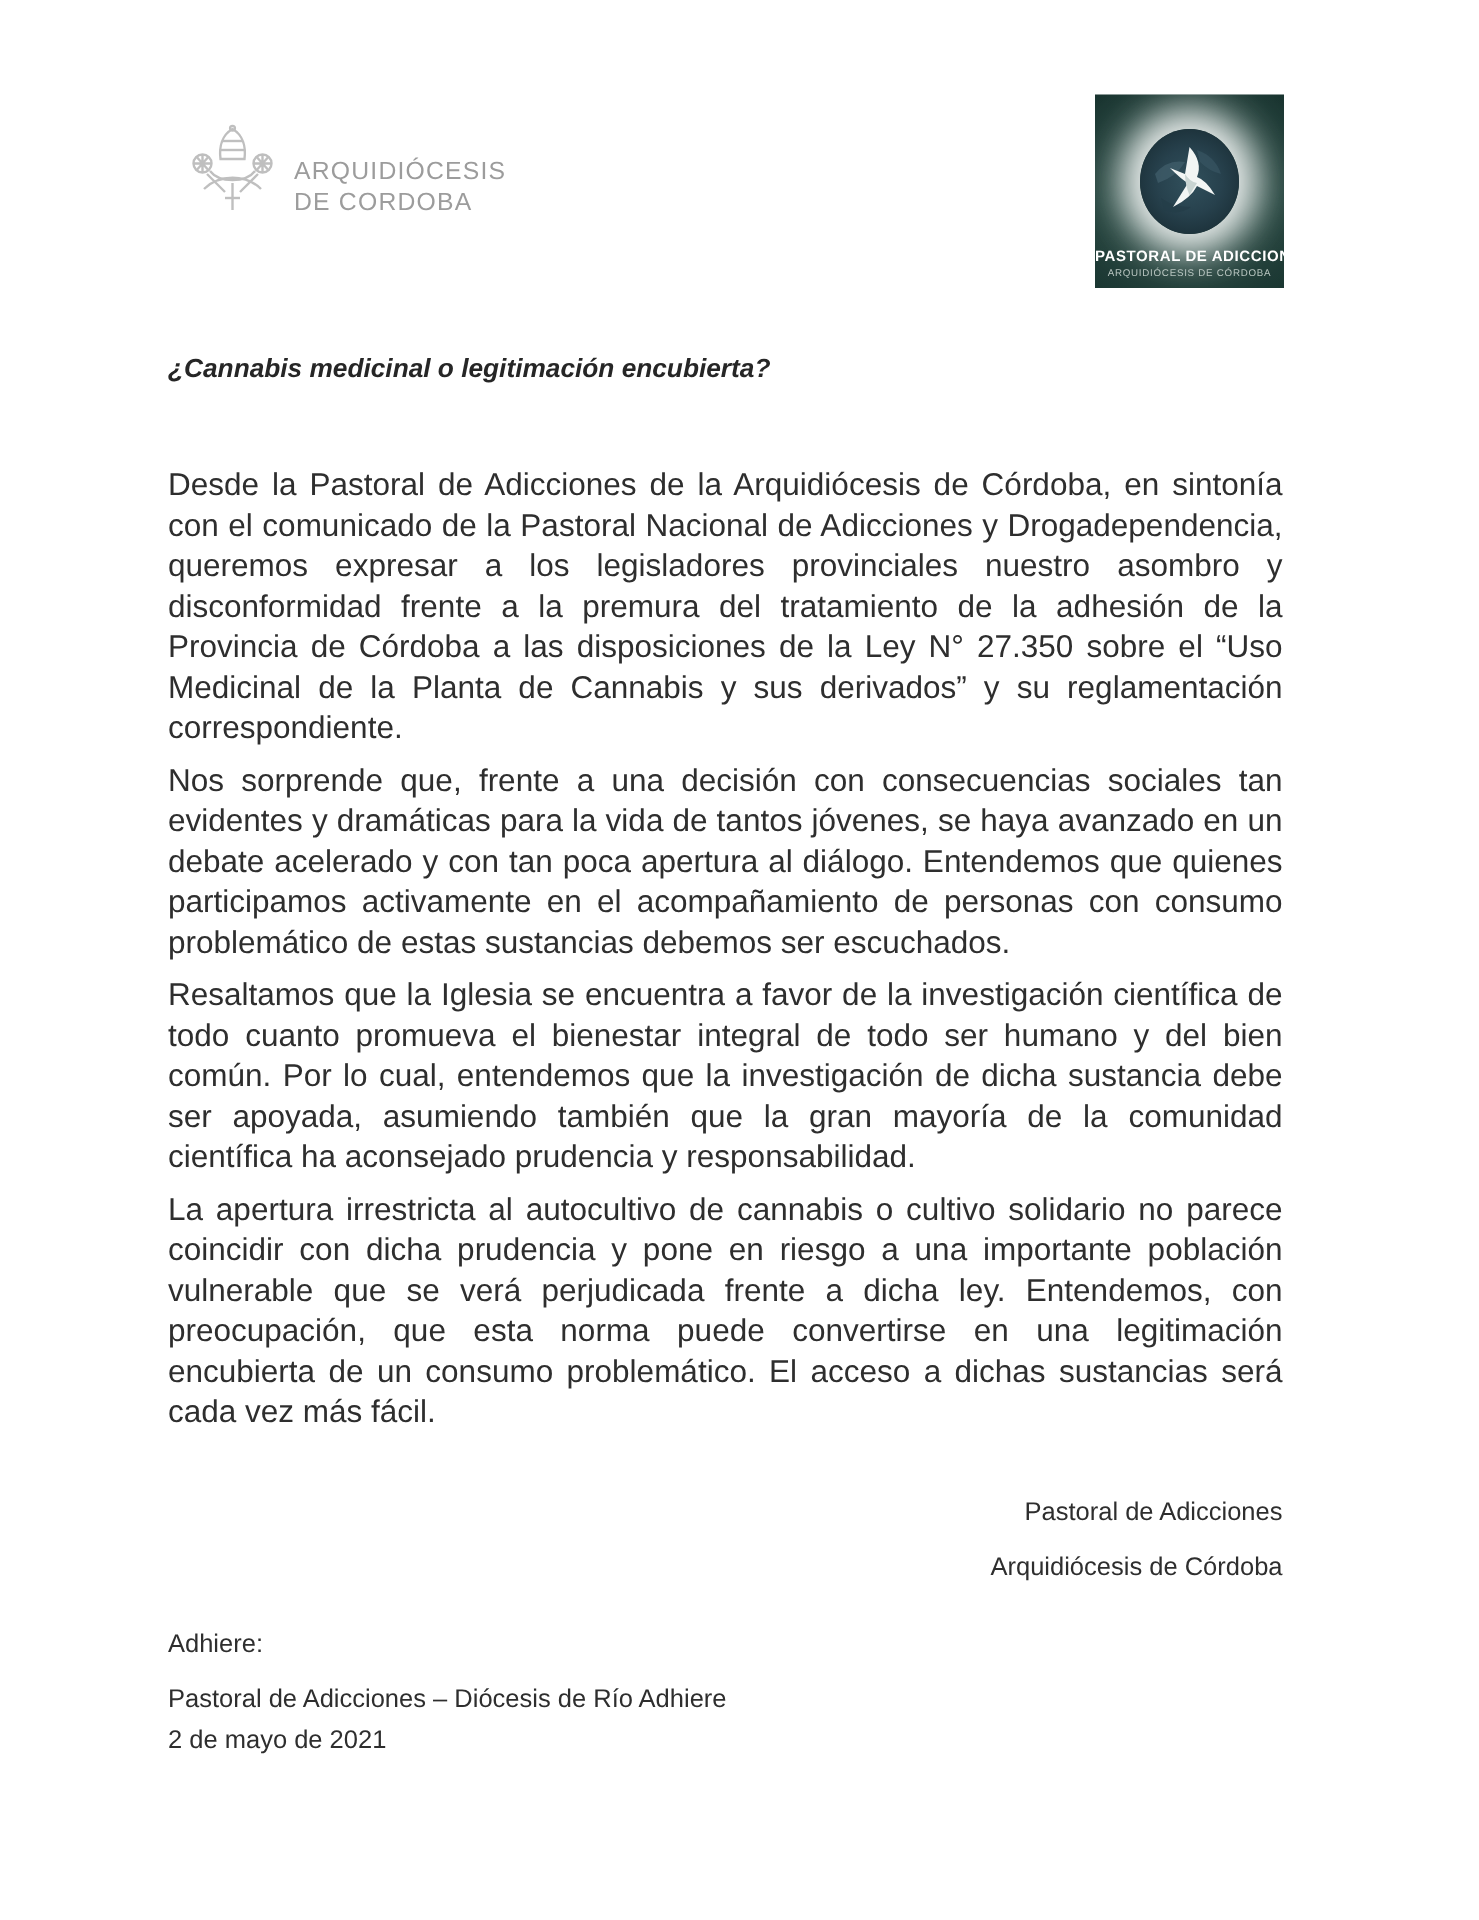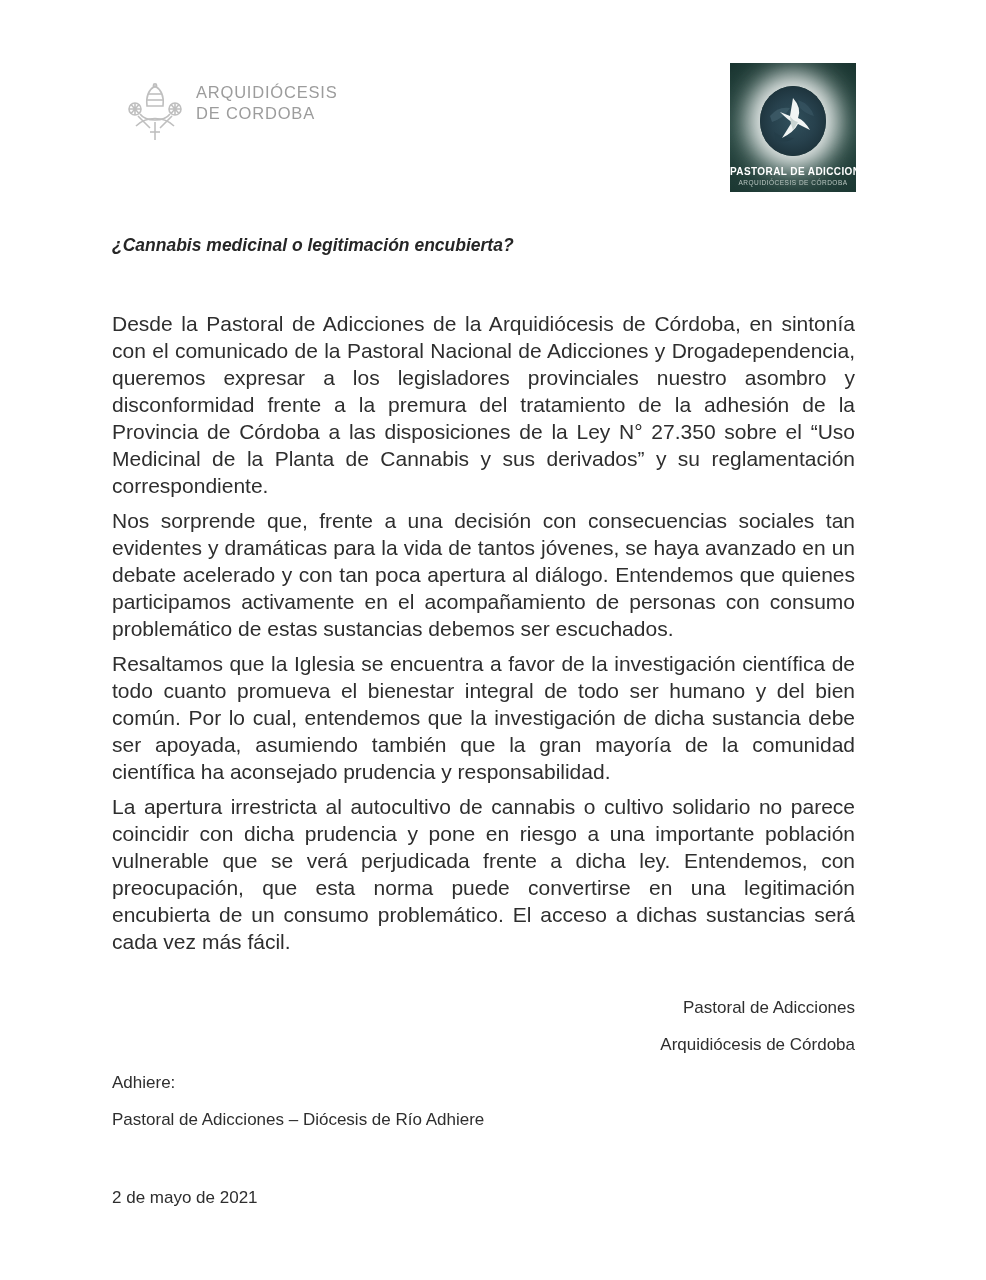--- a/index.html
+++ b/index.html
@@ -20,21 +20,21 @@
   
   .header {
     position: relative;
     height: 195px;
   }
   .left-logo {
     position: absolute;
     left: 126px;
     top: 82px;
     display: flex;
-    align-items: flex-start;
+    align-items: flex-end;
   }
   .left-logo .crest {
     width: 58px;
     height: 64px;
     opacity: 0.85;
   }
   .left-logo .crest-text {
     margin-left: 12px;
     color: #9c9c9c;
     font-size: 16.5px;
@@ -117,30 +117,29 @@
     margin-top: 39px;
     text-align: right;
     font-size: 17px;
     line-height: 27px;
     color: #2e2e2e;
   }
   .signature .sig-line2 {
     margin-top: 10px;
   }
   .adhiere {
-    margin-top: 11px;
+    margin-top: 24px;
     font-size: 17px;
     line-height: 27px;
     color: #2e2e2e;
   }
   .adhiere .adhiere-value {
     margin-top: 10px;
   }
   .doc-date {
-    margin-top: 51px;
     font-size: 17px;
     line-height: 27px;
     color: #2e2e2e;
   }
 </style>
 </head>
 <body>
 
 <div class="page">
 

